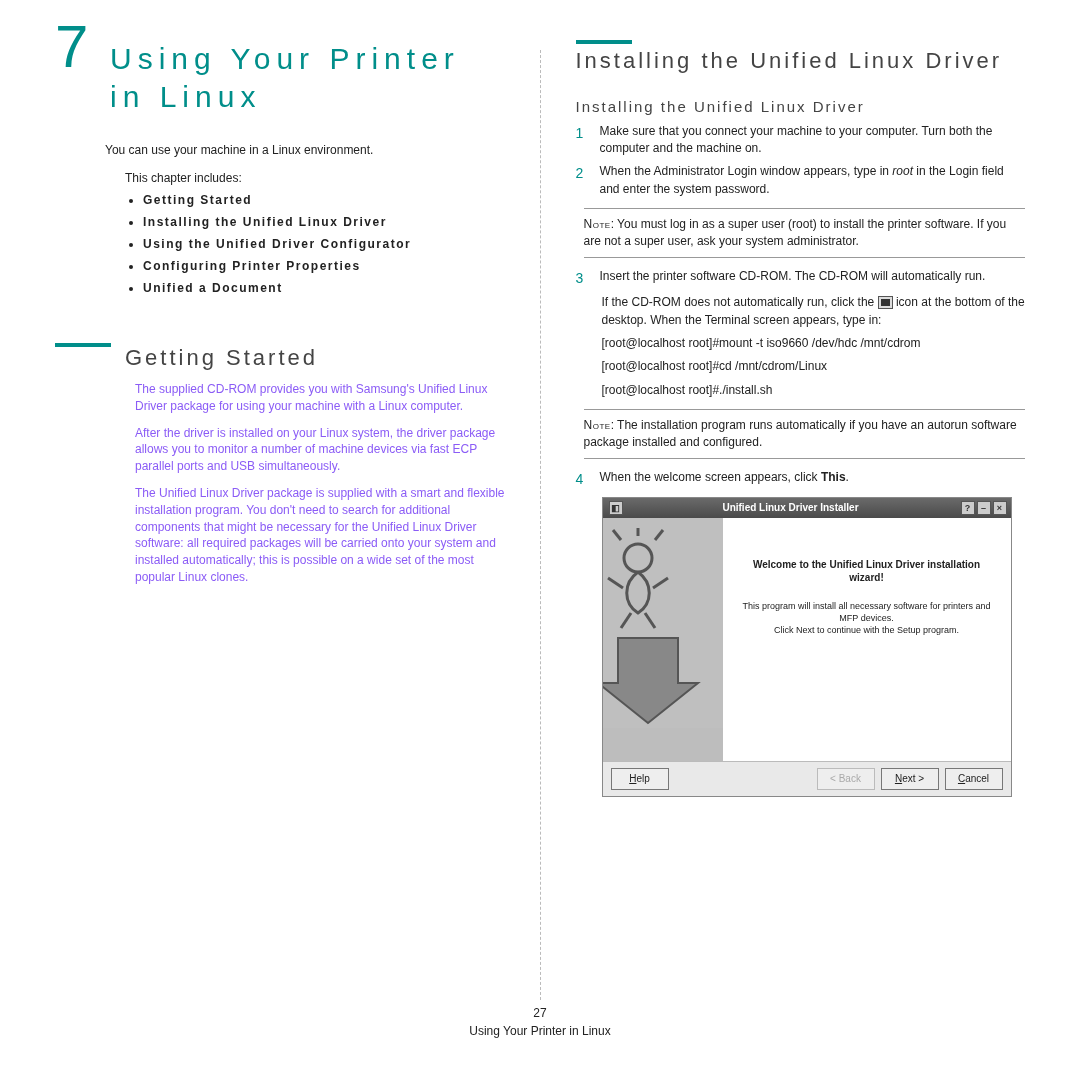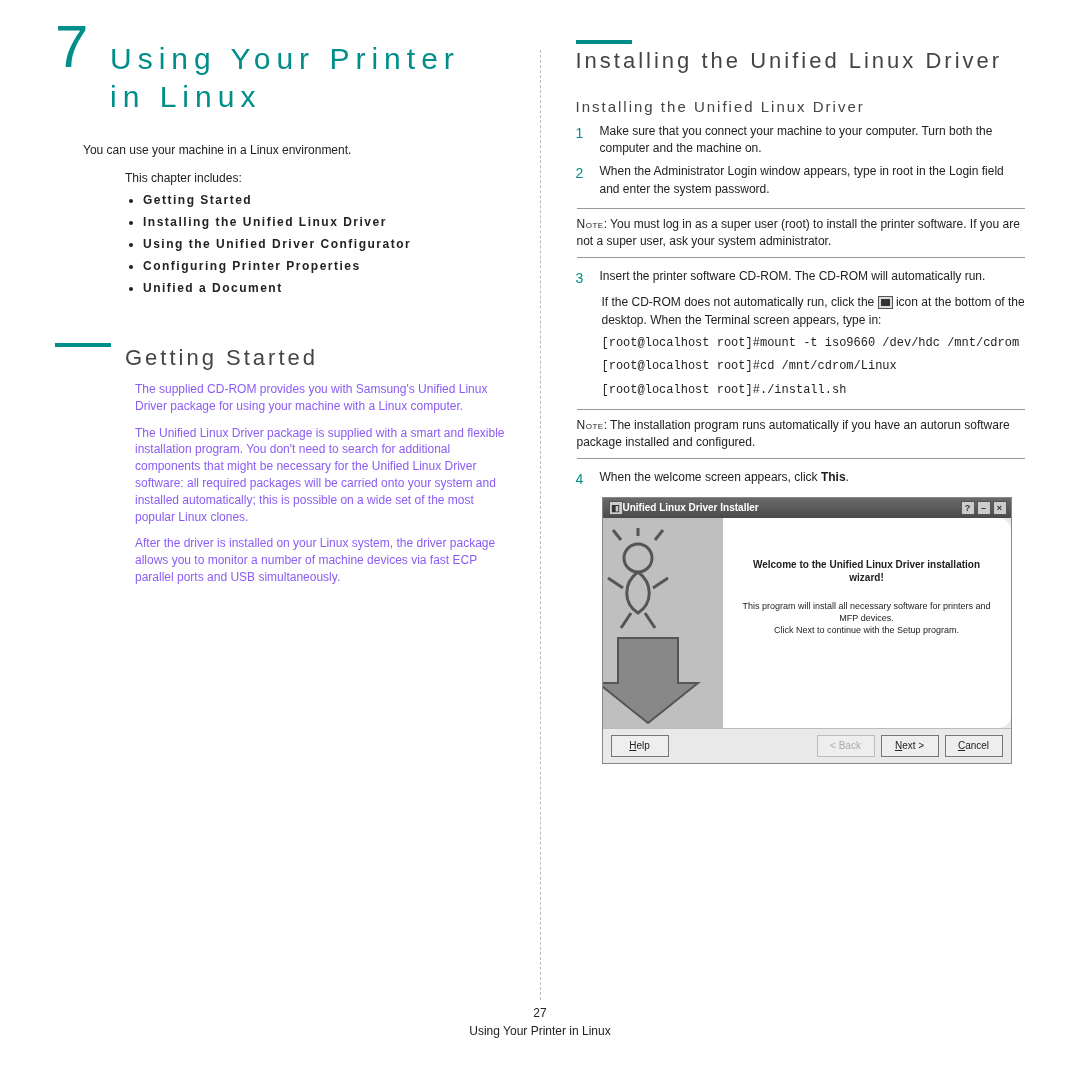--- a/index.html
+++ b/index.html
@@ -42,21 +42,21 @@
   .chapter-title {
     font-size: 30px;
     color: #008e8a;
     letter-spacing: 6px;
     line-height: 1.25;
     margin-left: 55px;
     margin-top: 0;
     font-weight: normal;
   }
   .chapter-box { position: relative; min-height: 85px; }
-  .intro { font-size: 12px; margin: 18px 0 14px 28px; }
+  .intro { font-size: 12px; margin: 18px 0 14px 50px; }
   .includes { font-size: 12px; margin-left: 70px; }
   .toc { margin: 8px 0 0 70px; }
   .toc li {
     list-style: disc;
     margin: 0 0 8px 18px;
     font-size: 12px;
     letter-spacing: 1.5px;
     font-weight: bold;
     color: #222;
   }
@@ -99,26 +99,26 @@
   .steps { margin-top: 6px; }
   .step { display: flex; gap: 10px; font-size: 12px; line-height: 1.45; margin: 4px 0 6px 0; }
   .step .num { color: #008e8a; font-size: 14px; min-width: 14px; font-weight: normal; }
   .step .txt { flex: 1; }
   .note-block {
     border-top: 1px solid #999;
     border-bottom: 1px solid #999;
     padding: 7px 0;
     font-size: 12px;
     line-height: 1.4;
-    margin: 10px 0 10px 1px;
+    margin: 10px 0 10px 8px;
   }
   .sc { font-variant: small-caps; letter-spacing: 0.5px; }
   .sub { font-size: 12px; line-height: 1.45; margin: 6px 0 6px 26px; }
-  .mono { font-family: Liberation Mono, monospace; }
-  .italic { }
+  .mono { font-family: Liberation Sans, sans-serif; }
+  .italic { font-style: italic; }
   .icon-term {
     display: inline-block; width: 15px; height: 13px;
     background: #ddd; border: 1px solid #555; vertical-align: middle;
     position: relative;
   }
   .icon-term::after {
     content: ""; position: absolute; top: 2px; left: 2px; right: 2px; bottom: 2px;
     background: #333;
   }
   .installer {
@@ -128,24 +128,24 @@
     background: #e9e9e6;
     font-size: 10px;
     filter: grayscale(100%);
   }
   .installer .titlebar {
     display: flex; align-items: center;
     background: linear-gradient(#6a6a6a,#4a4a4a);
     color: #fff; height: 20px; padding: 0 4px;
     font-weight: bold; font-size: 10px;
   }
-  .installer .titlebar .t { flex: 1; }
+  .installer .titlebar .t { flex: 1; text-align: center; }
   .wbtn { width: 14px; height: 14px; background: #ccc; border: 1px solid #555; margin-left: 2px; font-size: 9px; line-height: 12px; text-align:center; color:#333;}
   .installer .bodyarea {
-    display: flex; background: #fff; height: 210px; border-radius: 13px;
+    display: flex; background: #fff; height: 243px;
   }
   .installer .side {
     width: 120px; background: #bdbdbd; position: relative; overflow: hidden;
   }
   .side svg { position: absolute; top: 0; left: 0; }
   .installer .main {
     flex: 1; padding: 40px 18px 10px 18px; text-align: center;
     display: flex; flex-direction: column; justify-content: flex-start;
   }
   .installer .welcome { font-weight: bold; font-size: 10px; margin-bottom: 16px; line-height:1.3;}
@@ -184,22 +184,22 @@
         <li>Getting Started</li>
         <li>Installing the Unified Linux Driver</li>
         <li>Using the Unified Driver Configurator</li>
         <li>Configuring Printer Properties</li>
         <li>Unified a Document</li>
       </ul>
 
       <div class="sect-rule"></div>
       <div class="h2">Getting Started</div>
       <div class="body">The supplied CD-ROM provides you with Samsung's Unified Linux Driver package for using your machine with a Linux computer.</div>
+      <div class="body">After the driver is installed on your Linux system, the driver package allows you to monitor a number of machine devices via fast ECP parallel ports and USB simultaneously.</div>
       <div class="body">The Unified Linux Driver package is supplied with a smart and flexible installation program. You don't need to search for additional components that might be necessary for the Unified Linux Driver software: all required packages will be carried onto your system and installed automatically; this is possible on a wide set of the most popular Linux clones.</div>
-      <div class="body">After the driver is installed on your Linux system, the driver package allows you to monitor a number of machine devices via fast ECP parallel ports and USB simultaneously.</div>
     </div>
 
     <div class="divider"></div>
 
     <div class="col">
       <div class="sect-rule right"></div>
       <div class="h2-right">Installing the Unified Linux Driver</div>
       <div class="h3">Installing the Unified Linux Driver</div>
 
       <div class="steps">

